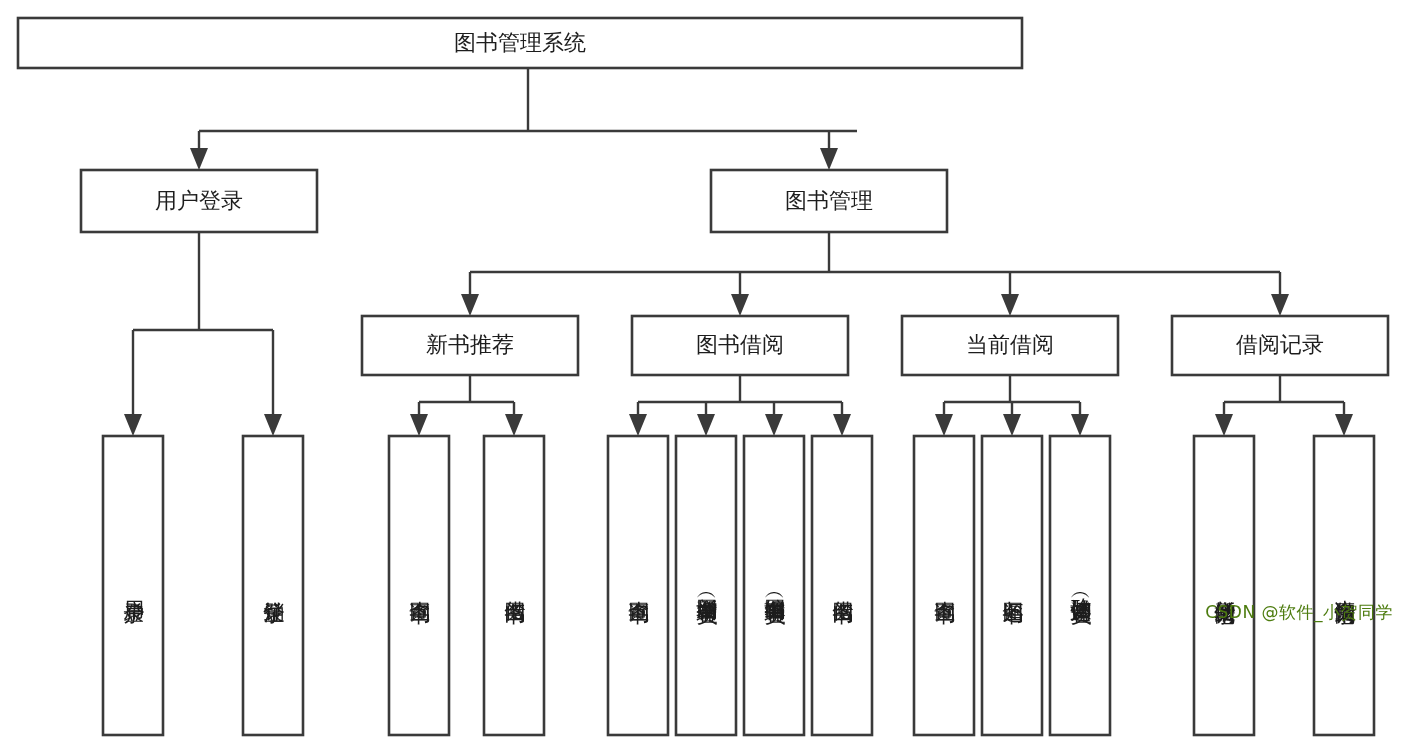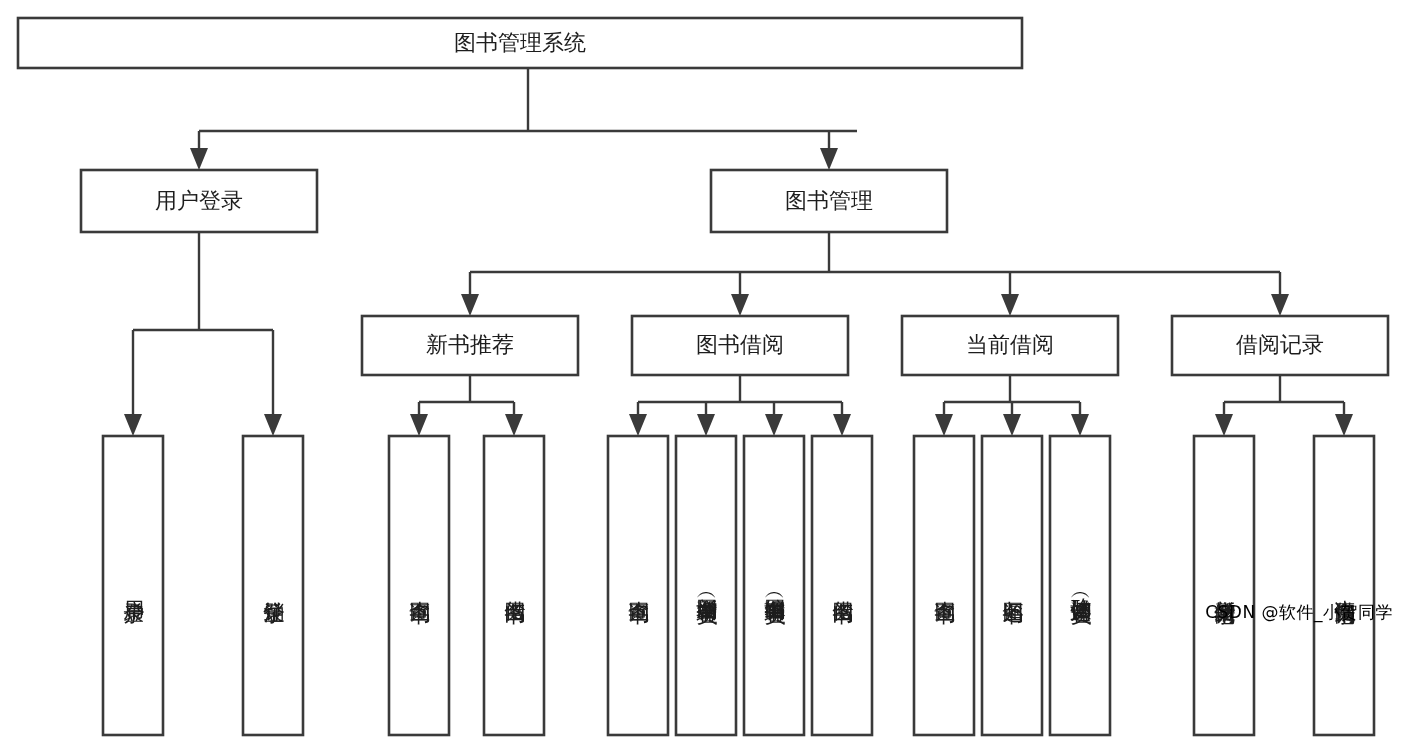--- a/index.html
+++ b/index.html
@@ -45,21 +45,21 @@
     fill: none;
   }
   .arrow-head {
     fill: #3a3a3a;
     stroke: none;
   }
   .watermark {
     position: absolute;
     right: 12px;
     bottom: 6px;
-    color: #000000;
+    color: #4d7c0f;
     font-size: 17px;
     font-family: "DejaVu Sans", "Liberation Sans", sans-serif;
     letter-spacing: 0.5px;
     white-space: nowrap;
     pointer-events: none;
   }
 </style>
 </head>
 <body>
 

